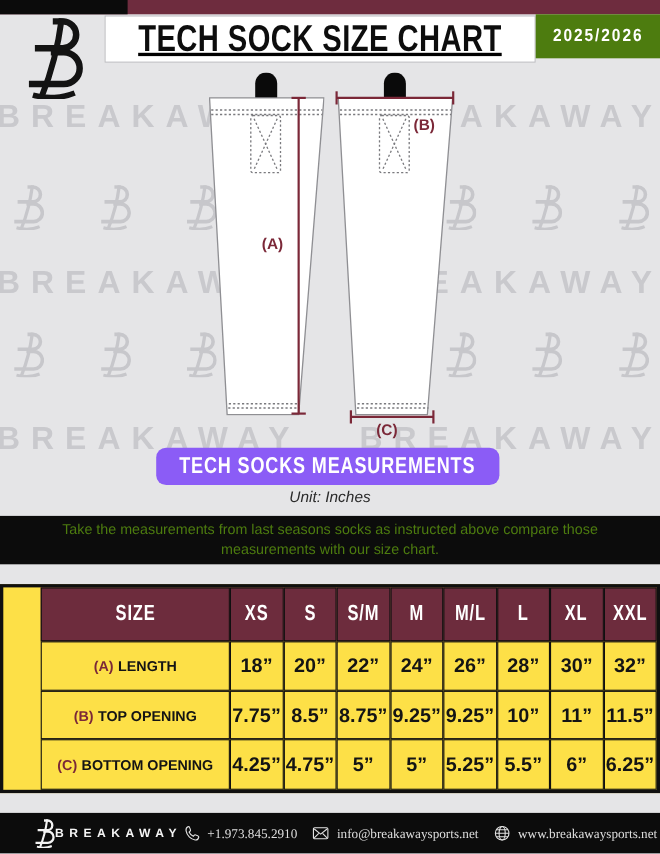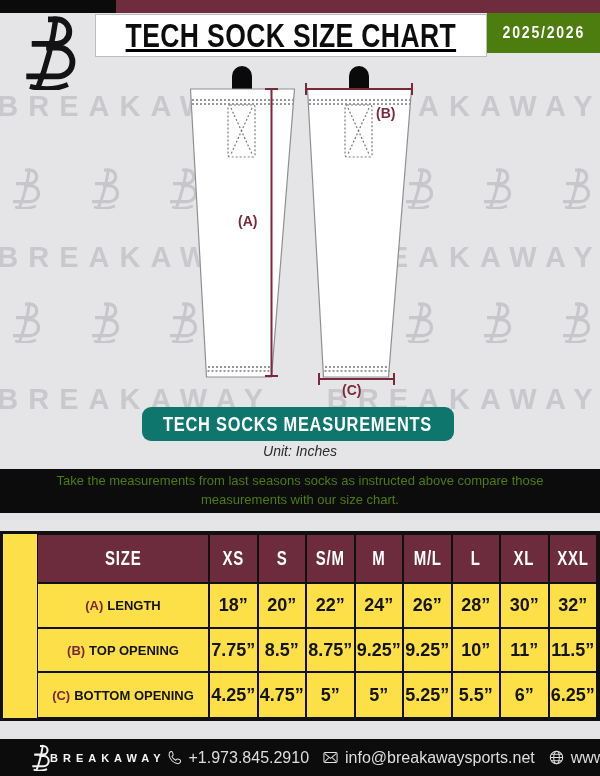--- a/index.html
+++ b/index.html
@@ -36,21 +36,21 @@
   .sock-svg { position:absolute; width:105px; height:312px; }
   .sock-1 { left:190px; top:66px; } .sock-2 { left:307px; top:66px; }
   .measure-svg { position:absolute; left:0; top:0; width:600px; height:470px; pointer-events:none; }
   .mlabel { position:absolute; color:#7b2838; font-weight:bold; font-size:14px; }
   .mlabel.a { left:238px; top:213px; }
   .mlabel.b { left:376px; top:105px; }
   .mlabel.c { left:342px; top:382px; }
 
   
   .banner { position:absolute; top:407px; left:142px; width:312px; height:34px;
-            background:#0f766e; border-radius:9px;
+            background:#8b5cf6; border-radius:9px;
             display:flex; align-items:center; justify-content:center; }
   .banner-text { color:#ffffff; font-size:21px; font-weight:bold; white-space:nowrap;
                  transform:scaleX(0.78); letter-spacing:1px; }
   .unit { position:absolute; top:443px; left:0; width:600px; text-align:center;
           font-style:italic; font-size:14px; color:#2a2a2a; }
   .instruction { position:absolute; top:469px; left:0; width:600px; height:44px; background:#0c0c0c;
                  color:#4d7c0f; font-size:13px; line-height:1.45;
                  display:flex; flex-direction:column; align-items:center; justify-content:center; }
 
   
@@ -65,21 +65,21 @@
   .rowlabel { font-size:13px; font-weight:bold; color:#141414; white-space:nowrap; }
   .rowlabel .key { color:#7b2838; margin-right:4px; }
 
   
   .footer { position:absolute; top:739px; left:0; width:600px; height:37px; background:#0c0c0c;
             display:flex; align-items:center; padding:0 14px 0 30px; color:#ececec; }
   .brand-group { display:flex; align-items:center; color:#f2f2f2; }
   .brand-group svg { width:20px; height:27px; }
   .brand-text { font-size:11px; font-weight:bold; letter-spacing:5px; color:#f5f5f5; }
   .contact-group { margin-left:auto; display:flex; align-items:center; gap:13px; }
-  .contact-item { display:flex; align-items:center; gap:6px; font-size:16px; color:#dedede; }
+  .contact-item { display:flex; align-items:flex-end; gap:6px; font-size:12px; color:#dedede;font-family:Liberation Serif, serif; }
   .contact-item svg { width:17px; height:17px; stroke:#e3e3e3; fill:none; stroke-width:1.3; }
 </style>
 </head>
 <body>
 
 <div class="page">
 
   <div class="top-band"></div>
   <div class="corner-black"></div>
 

